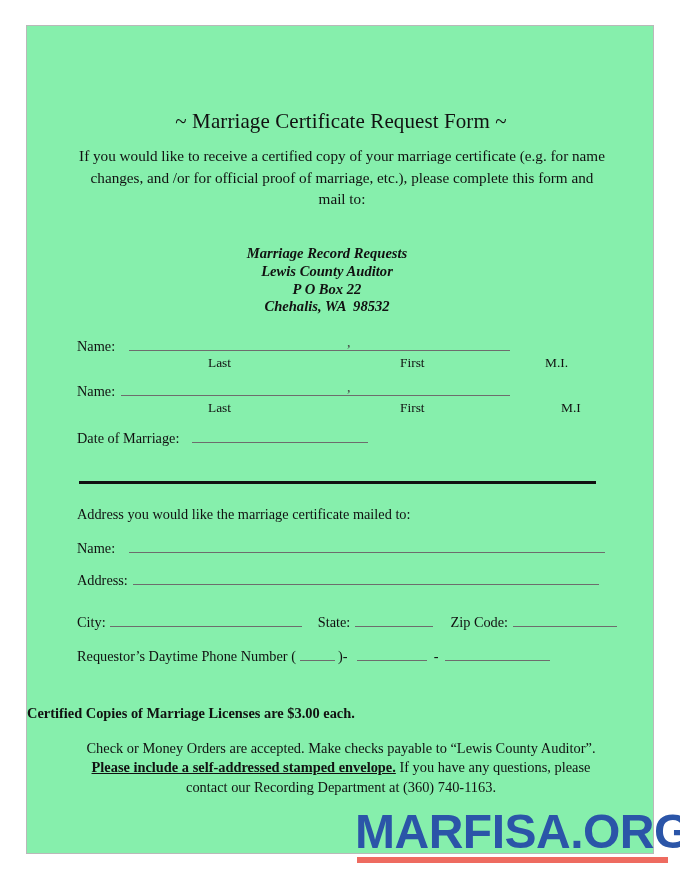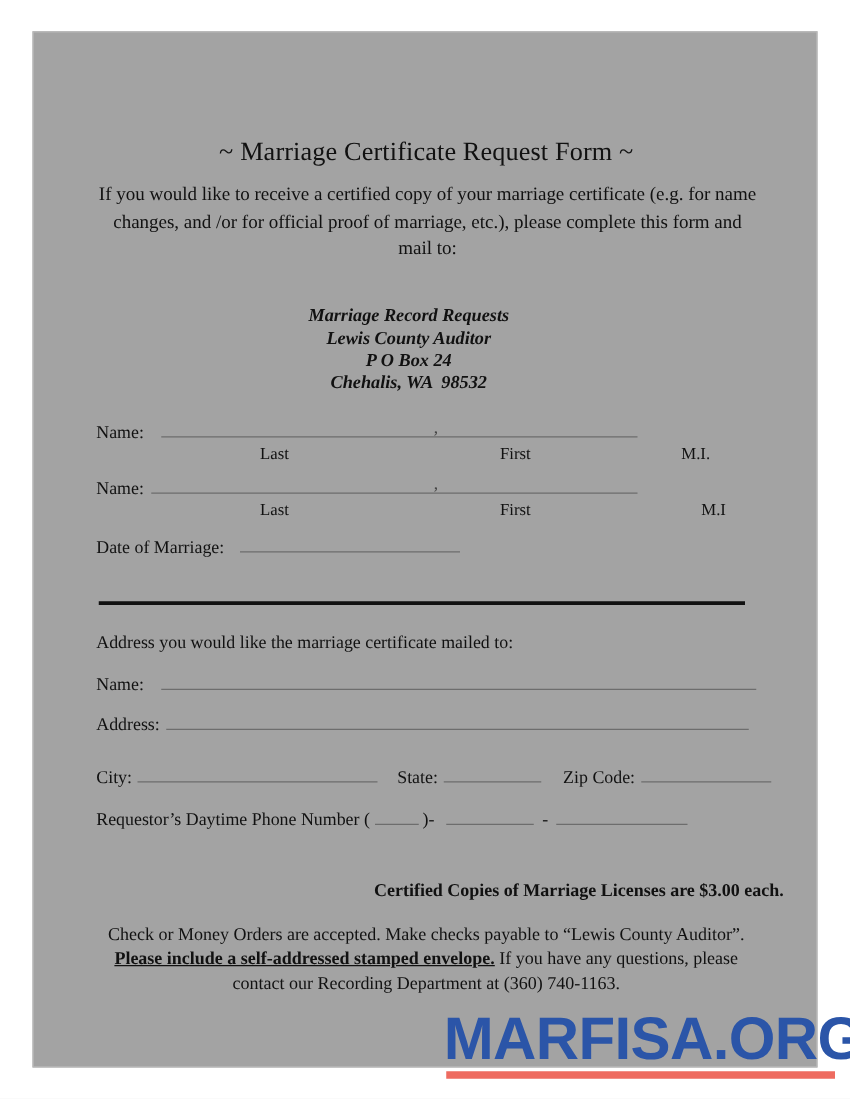--- a/index.html
+++ b/index.html
@@ -16,21 +16,21 @@
     color: #111111;
   }
 
   
   #page-sheet {
     position: absolute;
     left: 26px;
     top: 25px;
     width: 628px;
     height: 829px;
-    background: #a3a3a3;
+    background: #86efac;
     border: 1px solid #b9b9b9;
     box-sizing: border-box;
   }
 
   .doc-body {
     position: absolute;
     left: 0;
     top: 0;
     width: 628px;
     height: 829px;
@@ -111,21 +111,21 @@
     height: 3px;
     background: #111111;
   }
 
   
   #fee-line {
     position: absolute;
     left: 0;
     top: 679px;
     width: 600px;
-    text-align: right;
+    text-align: left;
     font-size: 14.4px;
     font-weight: bold;
     white-space: nowrap;
   }
 
   
   #payment-paragraph {
     position: absolute;
     left: 50px;
     top: 713px;
@@ -172,21 +172,21 @@
 <div id="page-sheet">
   <div class="doc-body">
 
     <div id="doc-title">~ Marriage Certificate Request Form ~</div>
 
     <div id="intro-paragraph">If you would like to receive a certified copy of your marriage certificate (e.g. for name changes, and /or for official proof of marriage, etc.), please complete this form and mail to:</div>
 
     <div id="mail-to-block">
       <div>Marriage Record Requests</div>
       <div>Lewis County Auditor</div>
-      <div>P O Box 24</div>
+      <div>P O Box 22</div>
       <div>Chehalis, WA  98532</div>
     </div>
 
     <div class="field-row" style="left:50px; top:312px;">
       <span class="lbl">Name:</span>
       <span class="rule" style="width:235px; margin-left:10px;"></span><span class="rule" style="width:146px;"></span>
     </div>
     <span class="comma-tick" style="left:320px; top:309px;">,</span>
     <span class="sub-label" style="left:181px; top:329px;">Last</span>
     <span class="sub-label" style="left:373px; top:329px;">First</span>

